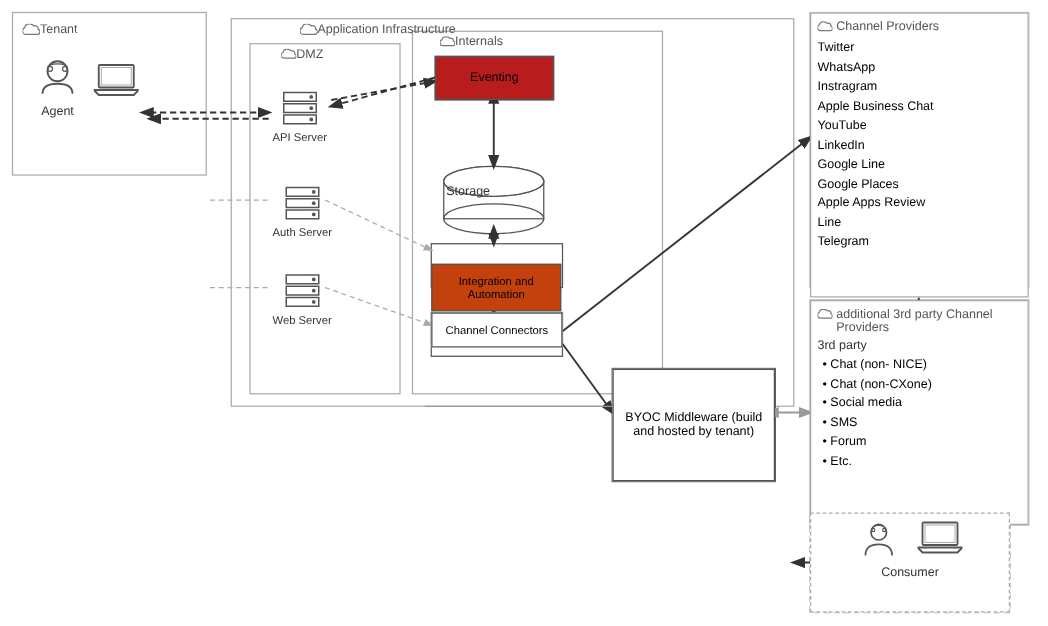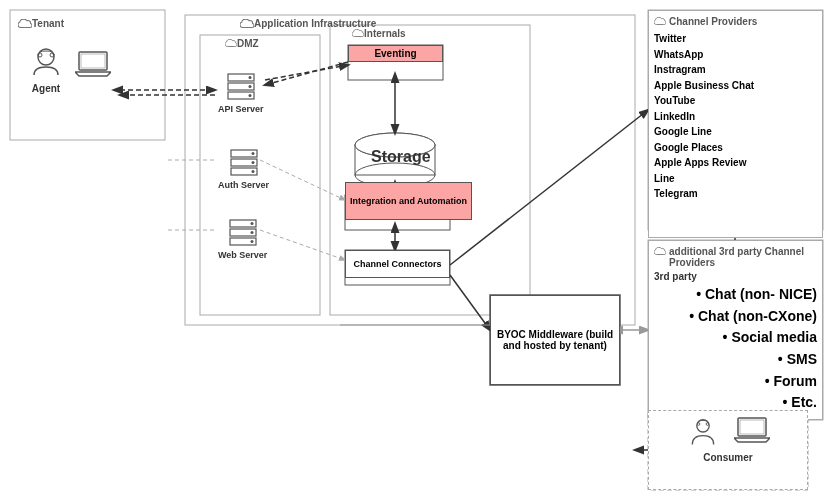--- a/index.html
+++ b/index.html
@@ -10,21 +10,20 @@
       width: 838px;
       height: 501px;
       overflow: hidden;
       position: relative;
     }
 
     .diagram {
       position: relative;
       width: 838px;
       height: 501px;
-      font-weight: bold;
     }
 
     svg.arrows {
       position: absolute;
       top: 0;
       left: 0;
       width: 838px;
       height: 501px;
       pointer-events: none;
     }
@@ -192,27 +191,27 @@
       <rect x="2" y="2" width="26" height="7" fill="none" stroke="#555" stroke-width="1.2"></rect>
       <rect x="2" y="11" width="26" height="7" fill="none" stroke="#555" stroke-width="1.2"></rect>
       <rect x="2" y="20" width="26" height="7" fill="none" stroke="#555" stroke-width="1.2"></rect>
       <circle cx="24" cy="5.5" r="1.5" fill="#555"></circle>
       <circle cx="24" cy="14.5" r="1.5" fill="#555"></circle>
       <circle cx="24" cy="23.5" r="1.5" fill="#555"></circle>
     </svg>
     <div style="font-size:9px; color:#333;">Web Server</div>
   </div>
 
-  <div style="position:absolute; top:45px; left:348px; width:95px; height:17px; border:1px solid #555; background:#fca5a5; display:flex; align-items:center; justify-content:center;">
+  <div style="position:absolute; top:45px; left:348px; width:95px; height:35px; border:1px solid #555; background:#b91c1c; display:flex; align-items:center; justify-content:center;">
     <span style="font-size:10px;">Eventing</span>
   </div>
 
-  <div style="position:absolute; top:148px; left:371px; font-size:16px; color:#333; z-index:2;">Storage</div>
-
-  <div style="position:absolute; top:182px; left:345px; width:127px; height:38px; border:1px solid #555; background:#fca5a5; display:flex; align-items:center; justify-content:center; text-align:center;">
+  <div style="position:absolute; top:148px; left:357px; font-size:10px; color:#333; z-index:2;">Storage</div>
+
+  <div style="position:absolute; top:211px; left:345px; width:104px; height:38px; border:1px solid #555; background:#c2410c; display:flex; align-items:center; justify-content:center; text-align:center;">
     <span style="font-size:9px;">Integration and Automation</span>
   </div>
 
   <div style="position:absolute; top:250px; left:345px; width:105px; height:28px; border:1px solid #555; background:#fff; display:flex; align-items:center; justify-content:center; text-align:center;">
     <span style="font-size:9px;">Channel Connectors</span>
   </div>
 
   <div style="position:absolute; top:10px; left:648px; width:175px; height:228px; border:1px solid #aaa; background:#fff; padding:5px;">
     <div style="display:flex; align-items:center; margin-bottom:4px;">
       <svg width="12" height="9" viewBox="0 0 20 14">
@@ -236,21 +235,21 @@
   </div>
 
   <div style="position:absolute; top:240px; left:648px; width:175px; height:180px; border:1px solid #aaa; background:#fff; padding:5px;">
     <div style="display:flex; align-items:flex-start; margin-bottom:3px;">
       <svg width="12" height="9" viewBox="0 0 20 14" style="margin-top:1px; flex-shrink:0;">
         <path d="M16,12H4C1.8,12,0,10.2,0,8c0-1.7,1.1-3.2,2.6-3.8C2.9,1.8,5.2,0,8,0c2,0,3.8,0.9,5,2.3C13.3,2.1,13.7,2,14,2c2.2,0,4,1.8,4,4c0,0.1,0,0.1,0,0.2C19.1,6.7,20,7.8,20,9c0,1.7-1.3,3-3,3H16z" fill="none" stroke="#777" stroke-width="1.5"></path>
       </svg>
       <span style="font-size:10px; color:#555; margin-left:3px;">additional 3rd party Channel Providers</span>
     </div>
     <div style="font-size:10px; margin-bottom:2px; color:#333;">3rd party</div>
-    <div style="font-size:14px; line-height:1.55; padding-left:4px;text-align:right;">
+    <div style="font-size:10px; line-height:1.55; padding-left:4px;">
     <div>• Chat (non- NICE)</div>
         <div>• Chat (non-CXone)</div>
         <div>• Social media</div>
         <div>• SMS</div>
         <div>• Forum</div>
         <div>• Etc.</div>
       </div>
   </div>
 
   <div style="position:absolute; top:295px; left:490px; width:130px; height:90px; border:1.5px solid #555; background:#fff; display:flex; align-items:center; justify-content:center; text-align:center; padding:5px;">

